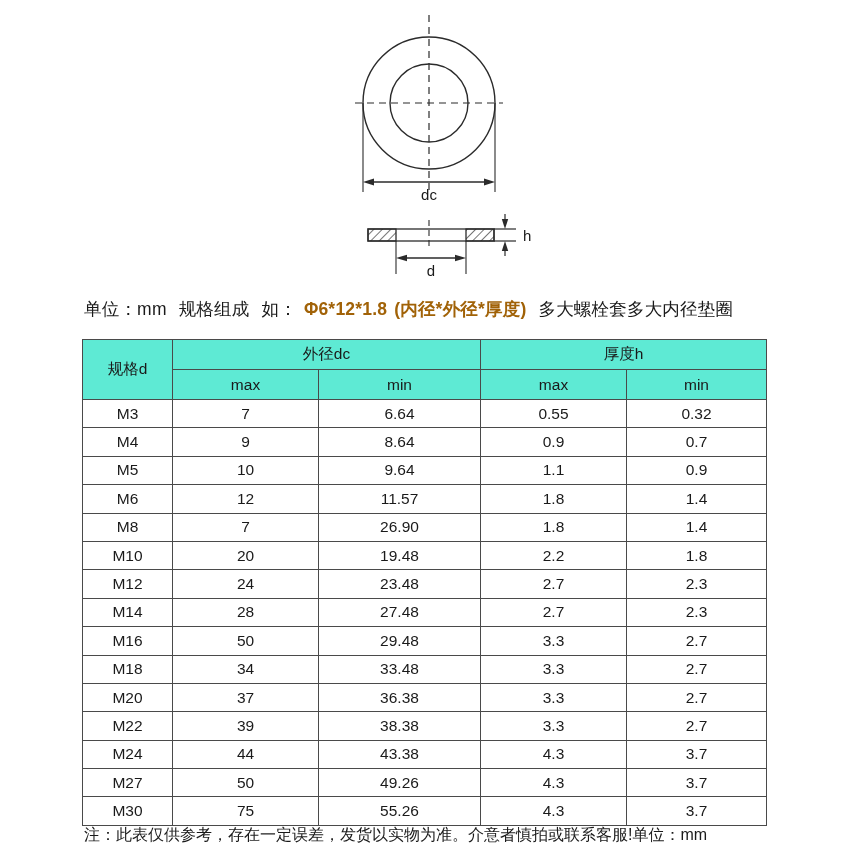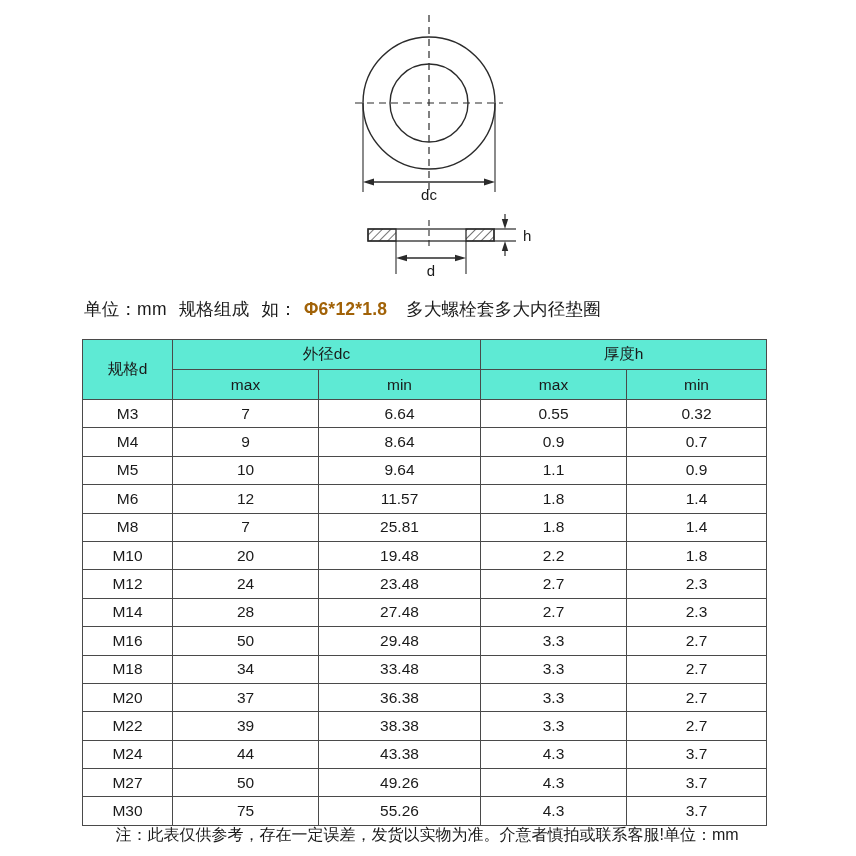--- a/index.html
+++ b/index.html
@@ -79,21 +79,21 @@
 
   
   #footer {
     position: absolute;
     left: 84px;
     top: 822px;
     width: 690px;
     height: 26px;
     display: flex;
     align-items: center;
-    justify-content: center;
+    justify-content: flex-start;
     font-size: 16px;
     white-space: nowrap;
   }
   #footer .unit-tail { padding-right: 4px; }
 
   svg text {
     font-family: "Liberation Sans", "DejaVu Sans", sans-serif;
     fill: #1a1a1a;
   }
 </style>
@@ -162,20 +162,21 @@
 
 <div id="spec-note">
   <span class="seg">单位：mm</span>
   <span class="sp-wide"></span>
   <span class="seg">规格组成</span>
   <span class="sp-wide"></span>
   <span class="seg">如：</span>
   <span class="sp"></span>
   <span class="seg red">Φ6*12*1.8</span>
   <span class="sp"></span>
+  <span class="seg red">(内径*外径*厚度)</span>
   <span class="sp-wide"></span>
   <span class="seg">多大螺栓套多大内径垫圈</span>
 </div>
 
 <table id="spec-table">
   <colgroup>
     <col class="c-spec">
       <col class="c-od-max">
       <col class="c-od-min">
       <col class="c-h-max">
@@ -219,21 +220,21 @@
       <tr>
         <td>M6</td>
         <td>12</td>
         <td>11.57</td>
         <td>1.8</td>
         <td>1.4</td>
       </tr>
       <tr>
         <td>M8</td>
         <td>7</td>
-        <td>25.81</td>
+        <td>26.90</td>
         <td>1.8</td>
         <td>1.4</td>
       </tr>
       <tr>
         <td>M10</td>
         <td>20</td>
         <td>19.48</td>
         <td>2.2</td>
         <td>1.8</td>
       </tr>

